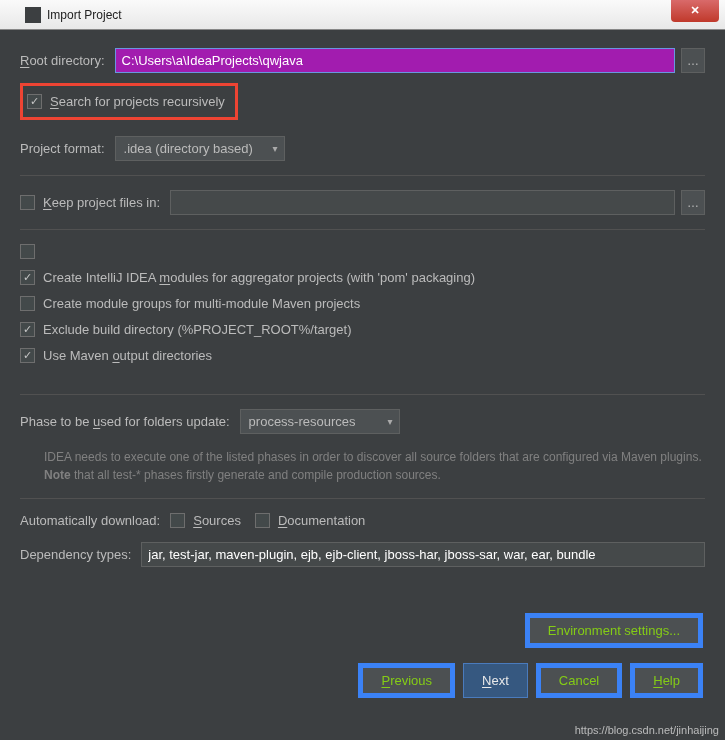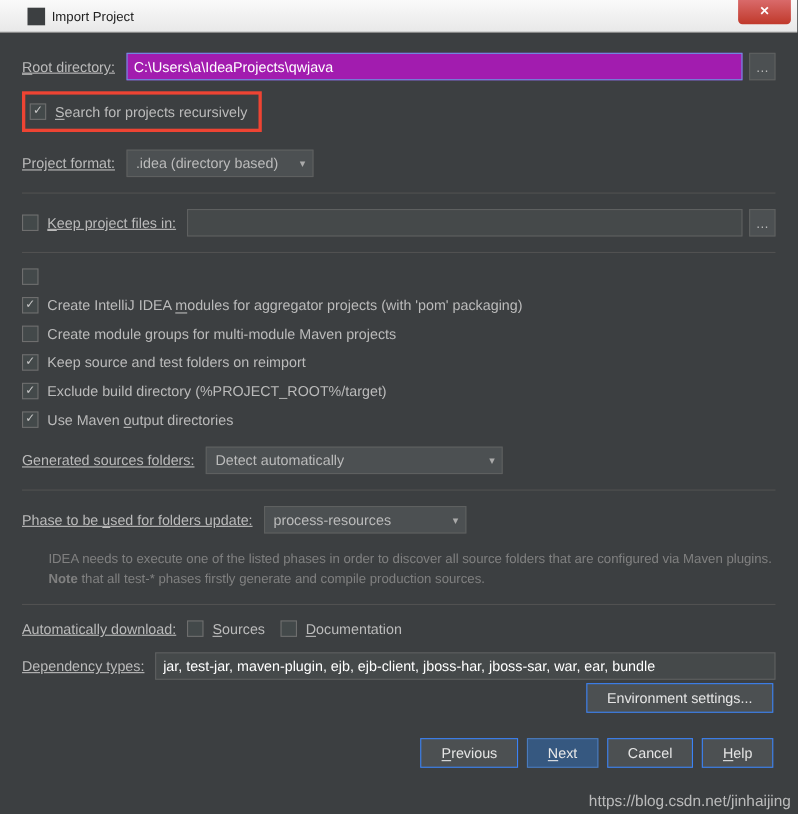--- a/index.html
+++ b/index.html
@@ -3,39 +3,39 @@
 <meta charset="utf-8">
 <style>
 * { box-sizing: border-box; margin: 0; padding: 0; font-family: "Segoe UI", sans-serif; }
 body { background: #3c3f41; width: 725px; height: 740px; overflow: hidden; position: relative; }
 .titlebar { height: 30px; background: linear-gradient(#fafafa,#e8e8e8); display: flex; align-items: center; padding-left: 25px; border-bottom: 1px solid #888; }
 .titlebar-icon { width: 16px; height: 16px; background: #3c3f41; margin-right: 6px; display: inline-block; }
 .titlebar-text { font-size: 12px; color: #222; }
 .close-btn { margin-left: auto; width: 48px; height: 22px; background: linear-gradient(#d96a6a,#c0392b); border-radius: 0 0 4px 4px; margin-right: 6px; margin-top: -8px; display: flex; align-items: center; justify-content: center; color: #fff; font-size: 11px; font-weight: bold; }
 .content { padding: 18px 20px 0 20px; color: #bbbbbb; font-size: 13px; }
 .row { display: flex; align-items: center; margin-bottom: 14px; }
-.label { margin-right: 10px; white-space: nowrap; text-decoration: underline; }
+.label { margin-right: 10px; white-space: nowrap; }
 .underline { text-decoration: underline; text-underline-offset: 2px; }
 .input-text { flex: 1; background: #45494a; border: 1px solid #5a7db5; color: #fff; padding: 4px 6px; font-size: 13px; height: 25px; }
 .input-text.nohl { border: 1px solid #5e6060; }
 .input-text.bluesel { background: #a21caf; border: 1px solid #6897e0; }
 .browse-btn { width: 24px; height: 25px; background: #4c5052; border: 1px solid #5e6060; margin-left: 6px; display: flex; align-items: center; justify-content: center; color: #bbb; font-size: 12px; }
 .checkbox-row { display: flex; align-items: center; margin-bottom: 11px; }
 .cbx { width: 15px; height: 15px; border: 1px solid #6e6e6e; background: #43494a; margin-right: 8px; display: flex; align-items: center; justify-content: center; flex-shrink: 0; }
 .cbx.checked::after { content: "✓"; color: #c7c7c7; font-size: 11px; line-height: 1; }
 .highlight-box { border: 3px solid #e43; display: inline-flex; padding: 8px 10px 8px 4px; margin-bottom: 16px; margin-top: -4px; }
 .select { background: #4c5052; border: 1px solid #5e6060; color: #bbb; padding: 3px 22px 3px 8px; font-size: 13px; height: 25px; position: relative; display: inline-flex; align-items: center; }
 .select::after { content: "▾"; position: absolute; right: 6px; color: #aaa; font-size: 10px; }
 .hr { border: none; border-top: 1px solid #515151; margin: 14px 0; }
 .helptext { color: #808080; font-size: 12px; padding-left: 24px; line-height: 1.5; }
 .footer { position: absolute; bottom: 42px; right: 22px; display: flex; gap: 8px; }
-.btn { background: #4c5052; border: 1px solid #3b82f6; color: #e5e5e5; padding: 5px 18px; font-size: 13px; cursor: pointer; }
+.btn { background: #4c5052; border: 5px solid #3b82f6; color: #84cc16; padding: 5px 18px; font-size: 13px; cursor: pointer; }
 .btn.primary { background: #365880; border: 1px solid #4a7bbd; color: #e8e8e8; }
 .env-row { position: absolute; right: 22px; bottom: 92px; }
-.watermark { position: absolute; right: 6px; bottom: 4px; color: #d0d0d0; font-size: 14px; opacity: .85; }
+.watermark { position: absolute; right: 6px; bottom: 4px; color: #d0d0d0; font-size: 11px; opacity: .85; }
 .section-gap { height: 6px; }
 </style>
 </head>
 <body>
 
 <div class="titlebar">
   <span class="titlebar-icon"></span>
   <span class="titlebar-text">Import Project</span>
   <div class="close-btn">✕</div>
 </div>
@@ -79,45 +79,35 @@
   <div class="checkbox-row">
       <div class="cbx checked"></div>
       <span>Create IntelliJ IDEA <span class="underline">m</span>odules for aggregator projects (with 'pom' packaging)</span>
     </div>
   <div class="checkbox-row">
       <div class="cbx"></div>
       <span>Create module groups for multi-module Maven projects</span>
     </div>
   <div class="checkbox-row">
       <div class="cbx checked"></div>
-      <span>Keep source and test folders on reimport</span>
-    </div>
-  <div class="checkbox-row">
-      <div class="cbx checked"></div>
       <span>Exclude build directory (%PROJECT_ROOT%/target)</span>
     </div>
   <div class="checkbox-row">
       <div class="cbx checked"></div>
       <span>Use Maven <span class="underline">o</span>utput directories</span>
     </div>
 
   <div class="section-gap"></div>
 
-  <div class="row">
-    <span class="label">Generated sources folders:</span>
-    <div class="select" style="width:270px">
-        <span>Detect automatically</span>
-      </div>
-  </div>
 
   <hr class="hr">
 
   <div class="row">
     <span class="label">Phase to be <span class="underline">u</span>sed for folders update:</span>
-    <div class="select" style="width:184px">
+    <div class="select" style="width:160px">
         <span>process-resources</span>
       </div>
   </div>
   <div class="helptext">
     <span>IDEA needs to execute one of the listed phases in order to discover all source folders that are configured via Maven plugins.</span><br>
     <b>Note</b><span> that all test-* phases firstly generate and compile production sources.</span>
   </div>
 
   <hr class="hr">
 

